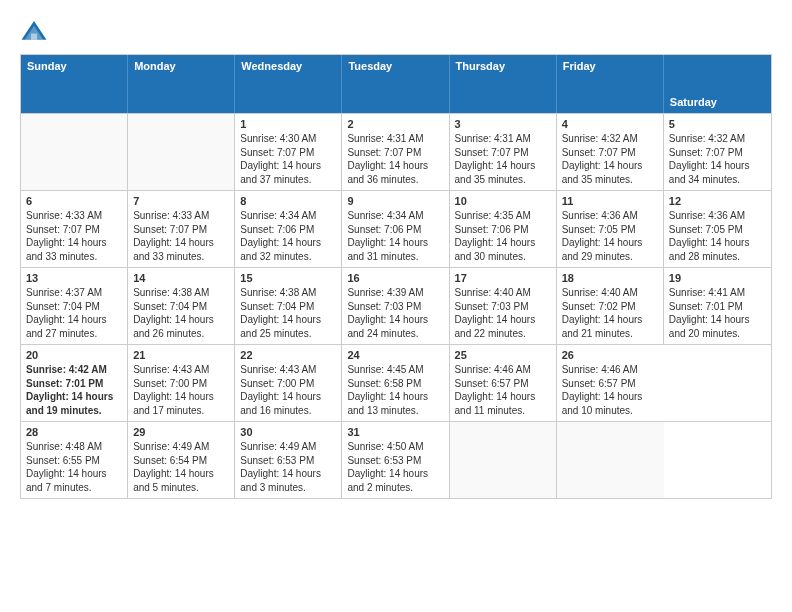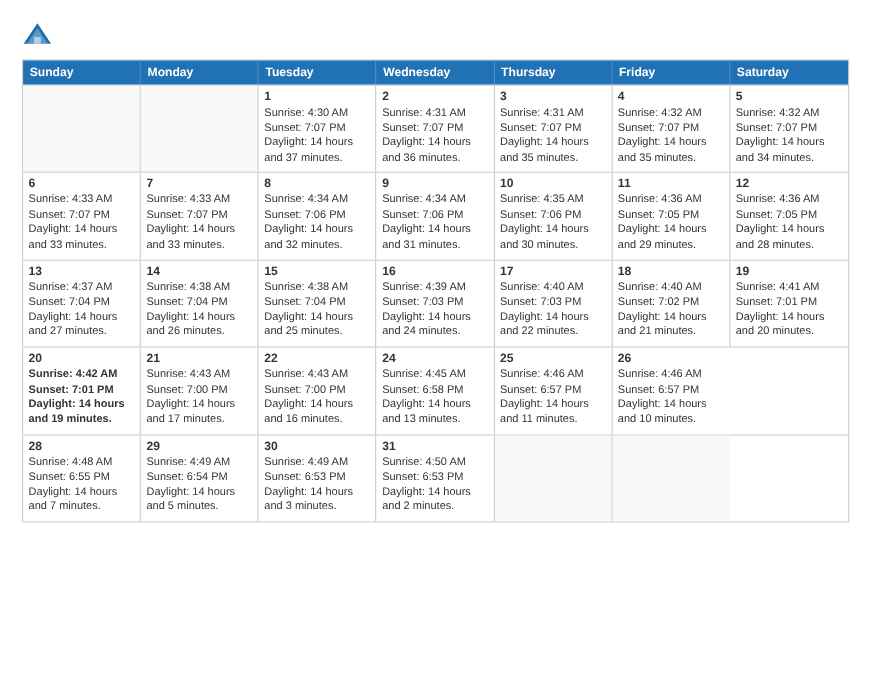--- a/index.html
+++ b/index.html
@@ -73,21 +73,21 @@
       background: #2171b5;
     }
     .cal-header-cell {
       color: #fff;
       font-size: 11px;
       font-weight: bold;
       padding: 5px 6px;
       border-right: 1px solid #4a90c9;
       text-align: left;
     }
-    .cal-header-cell:last-child { border-right: none; }
+    .cal-header-cell:last-child { border-right: none; margin-top: 36px; }
     .cal-body {
       flex: 1;
       display: grid;
       grid-template-rows: repeat(5, 1fr);
     }
     .cal-row {
       display: grid;
       grid-template-columns: repeat(7, 1fr);
       border-top: 1px solid #ccc;
     }
@@ -133,22 +133,22 @@
     <div class="title-block">
       <div class="month-title"></div>
       <div class="location"></div>
     </div>
   </div>
 
   <div class="calendar">
     <div class="cal-header">
       <div class="cal-header-cell">Sunday</div>
       <div class="cal-header-cell">Monday</div>
+      <div class="cal-header-cell">Wednesday</div>
       <div class="cal-header-cell">Tuesday</div>
-      <div class="cal-header-cell">Wednesday</div>
       <div class="cal-header-cell">Thursday</div>
       <div class="cal-header-cell">Friday</div>
       <div class="cal-header-cell">Saturday</div>
     </div>
     <div class="cal-body" id="cal-body">
     <div class="cal-row">
           <div class="cal-cell empty"></div>
           <div class="cal-cell empty"></div>
           <div class="cal-cell">
             <div class="day-num">1</div>

